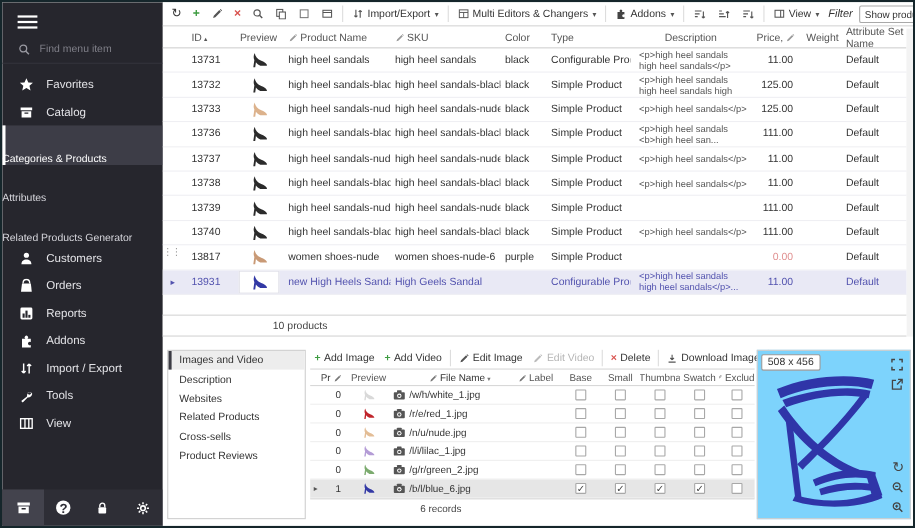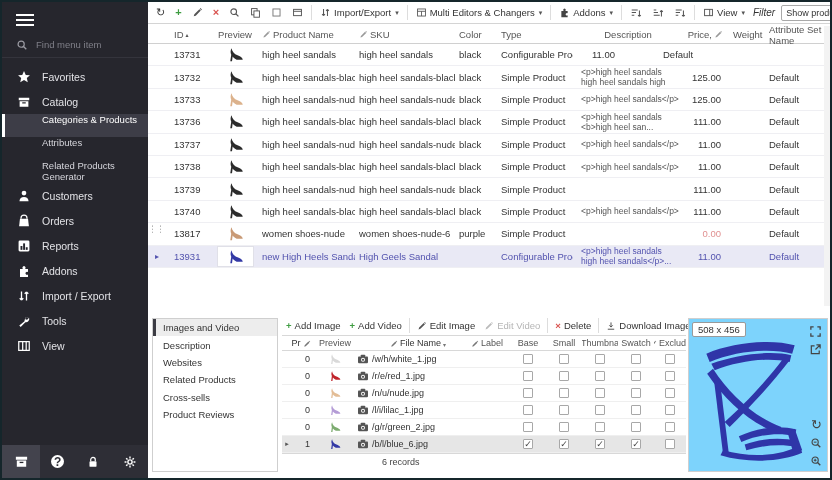--- a/index.html
+++ b/index.html
@@ -10,21 +10,21 @@
   
   .sidebar { position:absolute; left:0; top:0; bottom:0; width:146px; background:#26262d; color:#e2e2e6; }
   .hamburger { padding:9px 0 0 14px; width:40px; cursor:pointer; }
   .hamburger .bar { width:18px; height:2px; background:#fff; margin:3px 0; }
   .side-search { display:flex; align-items:center; gap:8px; height:26px; margin-top:6px; padding:0 14px; border-bottom:1px solid #34343c; }
   .side-search input { background:transparent; border:none; outline:none; color:#b9b9c0; font-size:9.5px; width:100px; font-family:inherit; }
   .side-search input::placeholder { color:#7f7f88; }
   .menu { margin-top:6px; }
   .mitem { display:flex; align-items:center; gap:11px; height:25px; padding-left:14px; font-size:10.5px; cursor:pointer; }
   .mitem .ic { width:15px; display:flex; justify-content:center; color:#fff; }
-  .msub { height:23px; padding-left:40px; display:flex; align-items:flex-start; font-size:9.5px; color:#d6d6dc; cursor:pointer; position:relative; }
+  .msub { height:36px; display:flex; align-items:flex-end; font-size:9.5px; color:#d6d6dc; cursor:pointer; position:relative; }
   .msub.sel { background:#3d3d47; color:#fff; }
   .msub.sel::before { content:""; position:absolute; left:0; top:0; bottom:0; width:3px; background:#fff; }
   .side-bottom { position:absolute; left:0; right:0; bottom:0; height:33px; background:#2e2e36; display:flex; align-items:center; }
   .sb-first { width:38px; height:33px; background:#43434d; display:flex; align-items:center; justify-content:center; }
   .sb-rest { flex:1; display:flex; justify-content:space-around; align-items:center; color:#fff; }
   .sb-ic { cursor:pointer; display:flex; }
   .qmark { font-size:12px; font-weight:bold; color:#2e2e36; background:#fff; border-radius:50%; width:13px; height:13px; display:flex; align-items:center; justify-content:center; }
 
   
   .main { position:absolute; left:146px; top:0; right:0; bottom:0; background:#fff; }
@@ -521,20 +521,23 @@
             <span class="thumbbox">
               <svg class="iconsvg" width="19" height="19" viewBox="0 0 24 24">
                 <use href="#shoe" fill="#2b2b2b"></use>
               </svg>
             </span>
           </span>
           <span class="cell c-name">high heel sandals</span>
           <span class="cell c-sku">high heel sandals</span>
           <span class="cell c-color">black</span>
           <span class="cell c-type">Configurable Product</span>
+          <span class="cell c-desc" style="align-items:center">
+            <span class="desc">&lt;p&gt;high heel sandals high heel sandals&lt;/p&gt;</span>
+          </span>
           <span class="cell c-price" data-price="normal">
             <span>11.00</span>
           </span>
           <span class="cell c-weight"></span>
           <span class="cell c-attr">Default</span>
         </div>
         <div class="prow" data-state="normal">
           <span class="cell c0"></span>
           <span class="cell c-id">13732</span>
           <span class="cell c-prev">
@@ -738,20 +741,23 @@
           <span class="cell c-price" data-price="normal">
             <span>11.00</span>
           </span>
           <span class="cell c-weight"></span>
           <span class="cell c-attr">Default</span>
         </div>
     </div>
 
     <div class="splitter">⋮⋮</div>
 
+    <div class="pstatus">
+      <span>10 products</span>
+    </div>
 
     <div class="bottom">
 
       <div class="tabs">
         <div class="tab" data-state="selected">
             <span>Images and Video</span>
           </div>
           <div class="tab" data-state="normal">
             <span>Description</span>
           </div>

